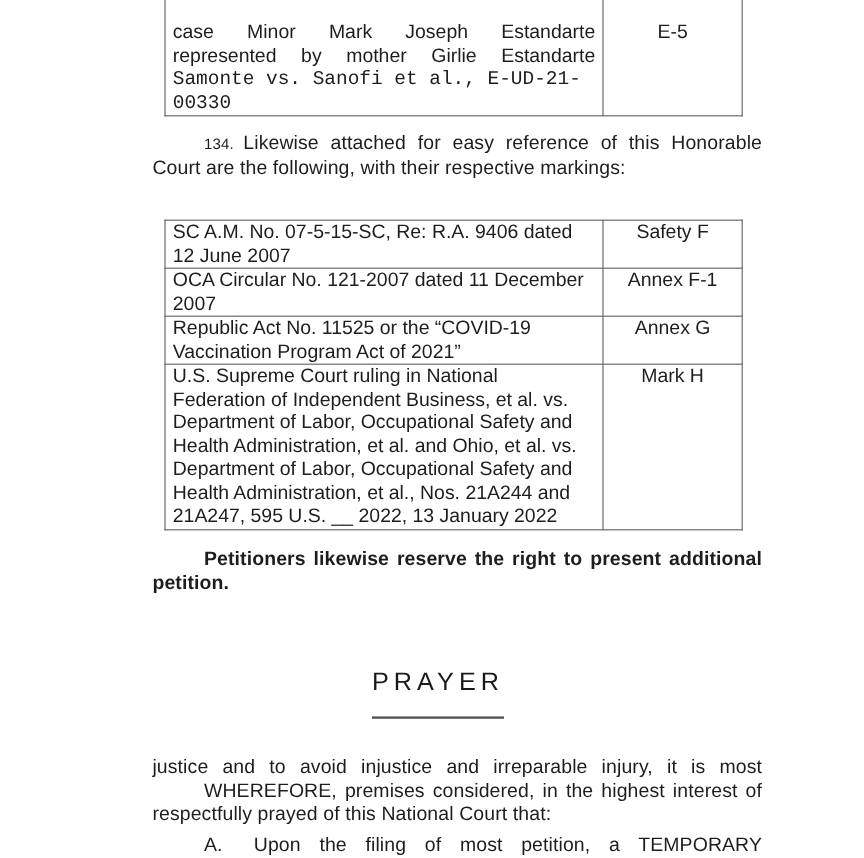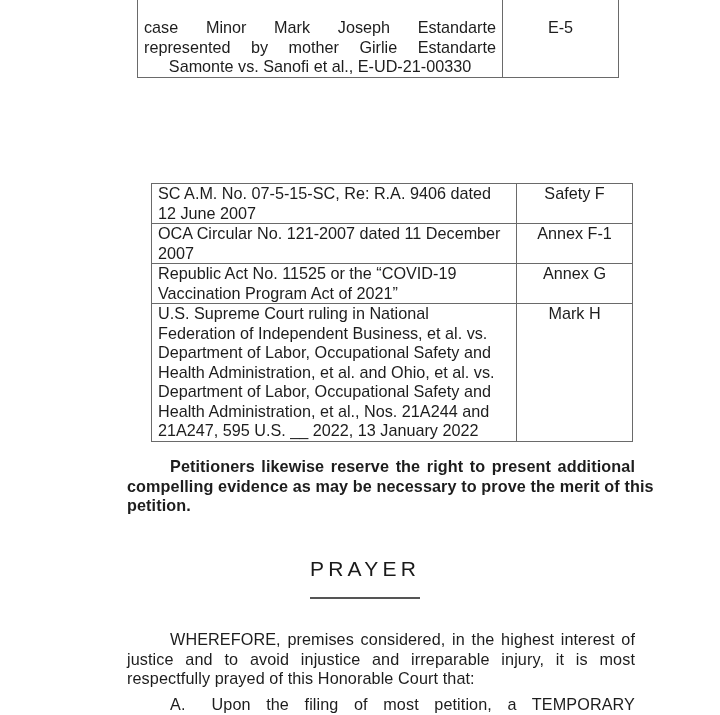--- a/index.html
+++ b/index.html
@@ -11,21 +11,21 @@
   .txt { font-size: 16.2px; line-height: 19.5px; letter-spacing: 0.1px; }
   table.exh {
     position: absolute; border-collapse: collapse; left: 137px; width: 482px;
     font-size: 16.2px; line-height: 19.5px;
   }
   table.exh td { border: 1.3px solid #6a6a6a; vertical-align: top; padding: 0 6px 0 6px; }
   table.exh td.desc { width: 352px; }
   table.exh td.mark { text-align: center; }
   #t1 { top: -16px; }
   #t1 td { border-top: none; }
-  #t2 { top: 171px; margin-left: 14px; }
+  #t2 { top: 171px; }
   .para { position: absolute; left: 127px; width: 508px; text-align: justify; }
   .para .line { display: block; text-align: justify; text-align-last: justify; white-space: nowrap; }
   .para .line.last { text-align-last: left; }
   .indent { padding-left: 43px; }
   .num { font-size: 12.5px; margin-right: 8px; }
   .heading {
     position: absolute; left: 0; width: 720px; top: 545px; text-align: center;
   }
   .heading span {
     font-size: 21px; letter-spacing: 4.2px; font-weight: normal; color: #1a1a1a;
@@ -37,27 +37,31 @@
 <body>
 
 <div class="page">
 
   <table class="exh" id="t1">
     <tbody>
         <tr>
       <td class="desc" style="padding-top:22px;">
         <span class="line" style="display:block;text-align:justify;text-align-last:justify;">case Minor Mark Joseph Estandarte</span>
         <span class="line" style="display:block;text-align:justify;text-align-last:justify;">represented by mother Girlie Estandarte</span>
-        <span class="line" style="display:block;text-align:center;">Samonte vs. Sanofi et al., E-UD-21-00330</span>
+        <span class="line" style="display:block;text-align:left;font-family:Liberation Mono, monospace;">Samonte vs. Sanofi et al., E-UD-21-00330</span>
       </td>
       <td class="mark" style="padding-top:22px;">E-5</td>
     </tr>
   </tbody>
     </table>
 
+  <div class="para txt" style="top:98px;">
+    <span class="line indent"><span class="num">134.</span><span>Likewise attached for easy reference of this Honorable</span></span>
+    <span class="line last">Court are the following, with their respective markings:</span>
+  </div>
 
   <table class="exh" id="t2">
     <tbody>
         <tr>
       <td class="desc">SC A.M. No. 07-5-15-SC, Re: R.A. 9406 dated 12 June 2007</td>
       <td class="mark">Safety F</td>
     </tr>
     <tr>
       <td class="desc">OCA Circular No. 121-2007 dated 11 December 2007</td>
       <td class="mark">Annex F-1</td>
@@ -68,32 +72,31 @@
     </tr>
     <tr>
       <td class="desc">U.S. Supreme Court ruling in National Federation of Independent Business, et al. vs. Department of Labor, Occupational Safety and Health Administration, et al. and Ohio, et al. vs. Department of Labor, Occupational Safety and Health Administration, et al., Nos. 21A244 and 21A247, 595 U.S. __ 2022, 13 January 2022</td>
       <td class="mark">Mark H</td>
     </tr>
   </tbody>
     </table>
 
   <div class="para txt" style="top:445px;font-weight:bold;">
     <span class="line indent">Petitioners likewise reserve the right to present additional</span>
-    <span class="line">compelling evidence as may be necessary to prove the merit of this</span>
     <span class="line last">petition.</span>
   </div>
 
   <div class="heading">
     <span>PRAYER</span>
   </div>
 
   <div class="para txt" style="top:618px;">
+    <span class="line">justice and to avoid injustice and irreparable injury, it is most</span>
     <span class="line indent">WHEREFORE, premises considered, in the highest interest of</span>
-    <span class="line">justice and to avoid injustice and irreparable injury, it is most</span>
-    <span class="line last">respectfully prayed of this Honorable Court that:</span>
+    <span class="line last">respectfully prayed of this National Court that:</span>
   </div>
 
   <div class="para txt" style="top:683px;">
     <span class="line indent"><span style="margin-right:26px;">A.</span><span>Upon the filing of most petition, a</span> <b class="caps">TEMPORARY</b></span>
     <span class="line"><b class="caps" style="word-spacing:22px;">RESTRAINING ORDER AND/OR WRIT OF PRELIMINARY</b></span>
   </div>
 
 </div>
 
 </body></html>

